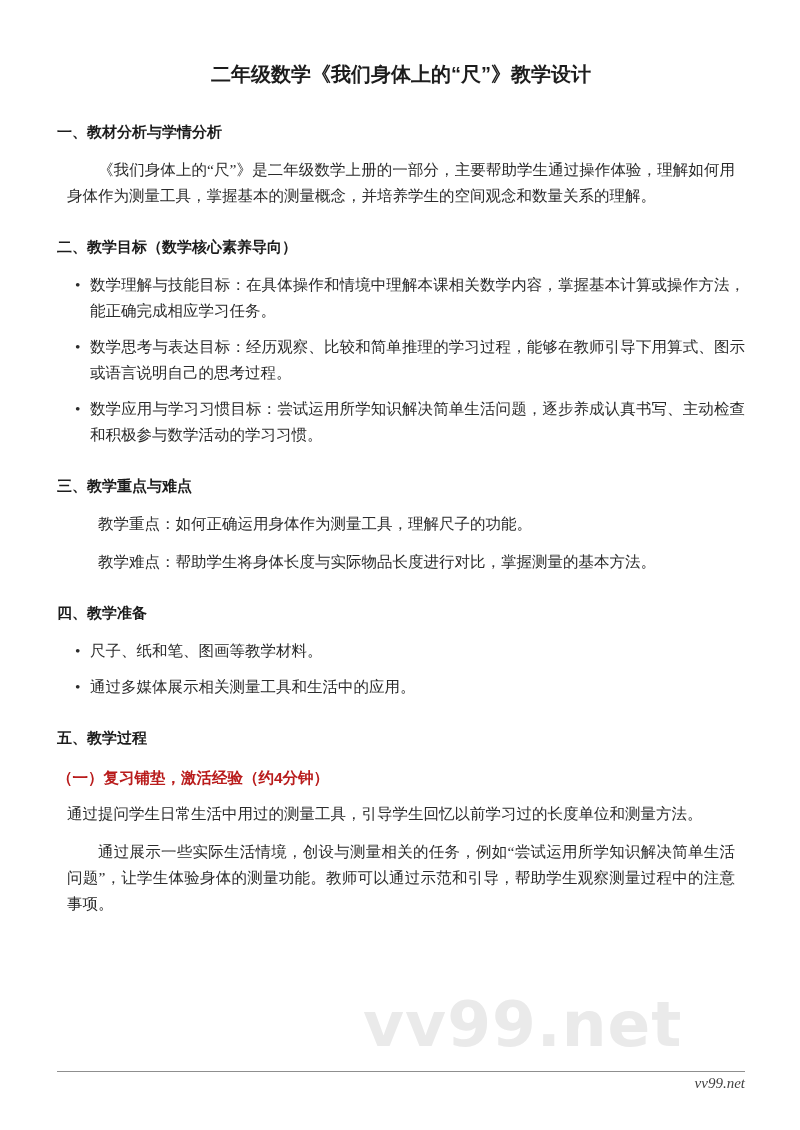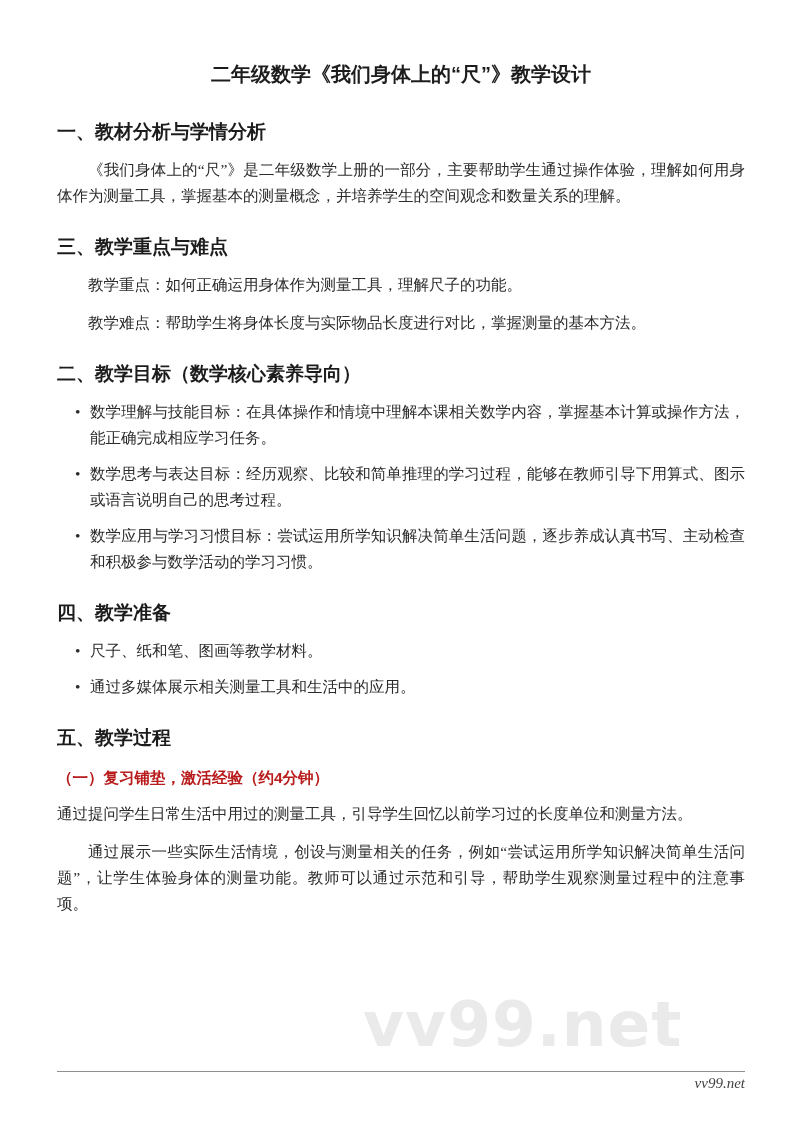--- a/index.html
+++ b/index.html
@@ -33,38 +33,38 @@
     font-family: "Liberation Sans", "DejaVu Sans", sans-serif;
     font-size: 20px;
     font-weight: 700;
     color: #1c1c1c;
     text-align: center;
     line-height: 27px;
     margin: 0 0 32px 0;
   }
   h2.sec-heading {
     font-family: "Liberation Sans", "DejaVu Sans", sans-serif;
-    font-size: 19px;
+    font-size: 15px;
     font-weight: 700;
     color: #1c1c1c;
     line-height: 23px;
     margin: 26px 0 14px 0;
   }
   h3.sub-heading {
     font-family: "Liberation Sans", "DejaVu Sans", sans-serif;
     font-size: 15.5px;
     font-weight: 700;
     color: #b91c1c;
     line-height: 22px;
     margin: 18px 0 12px 0;
   }
   p.para {
     font-size: 15.5px;
     line-height: 26px;
-    margin: 12px 0;
+    margin: 12px 10px;
     text-indent: 2em;
     text-align: justify;
   }
   p.para.no-indent { text-indent: 0; }
   ul.dot-list {
     list-style: none;
     margin: 12px 0;
     padding: 0 0 0 33px;
   }
   ul.dot-list li {
@@ -109,32 +109,32 @@
   <div class="content">
 
     <h1 class="doc-title">二年级数学《我们身体上的“尺”》教学设计</h1>
 
     <section>
       <h2 class="sec-heading">一、教材分析与学情分析</h2>
       <p class="para">《我们身体上的“尺”》是二年级数学上册的一部分，主要帮助学生通过操作体验，理解如何用身体作为测量工具，掌握基本的测量概念，并培养学生的空间观念和数量关系的理解。</p>
     </section>
 
     <section>
-      <h2 class="sec-heading">三、教学重点与难点</h2>
-      <p class="para">教学重点：如何正确运用身体作为测量工具，理解尺子的功能。</p>
-      <p class="para">教学难点：帮助学生将身体长度与实际物品长度进行对比，掌握测量的基本方法。</p>
-    </section>
-
-    <section>
       <h2 class="sec-heading">二、教学目标（数学核心素养导向）</h2>
       <ul class="dot-list">
         <li>数学理解与技能目标：在具体操作和情境中理解本课相关数学内容，掌握基本计算或操作方法，能正确完成相应学习任务。</li>
         <li>数学思考与表达目标：经历观察、比较和简单推理的学习过程，能够在教师引导下用算式、图示或语言说明自己的思考过程。</li>
         <li>数学应用与学习习惯目标：尝试运用所学知识解决简单生活问题，逐步养成认真书写、主动检查和积极参与数学活动的学习习惯。</li>
       </ul>
+    </section>
+
+    <section>
+      <h2 class="sec-heading">三、教学重点与难点</h2>
+      <p class="para">教学重点：如何正确运用身体作为测量工具，理解尺子的功能。</p>
+      <p class="para">教学难点：帮助学生将身体长度与实际物品长度进行对比，掌握测量的基本方法。</p>
     </section>
 
     <section>
       <h2 class="sec-heading">四、教学准备</h2>
       <ul class="dot-list">
         <li>尺子、纸和笔、图画等教学材料。</li>
         <li>通过多媒体展示相关测量工具和生活中的应用。</li>
       </ul>
     </section>
 

